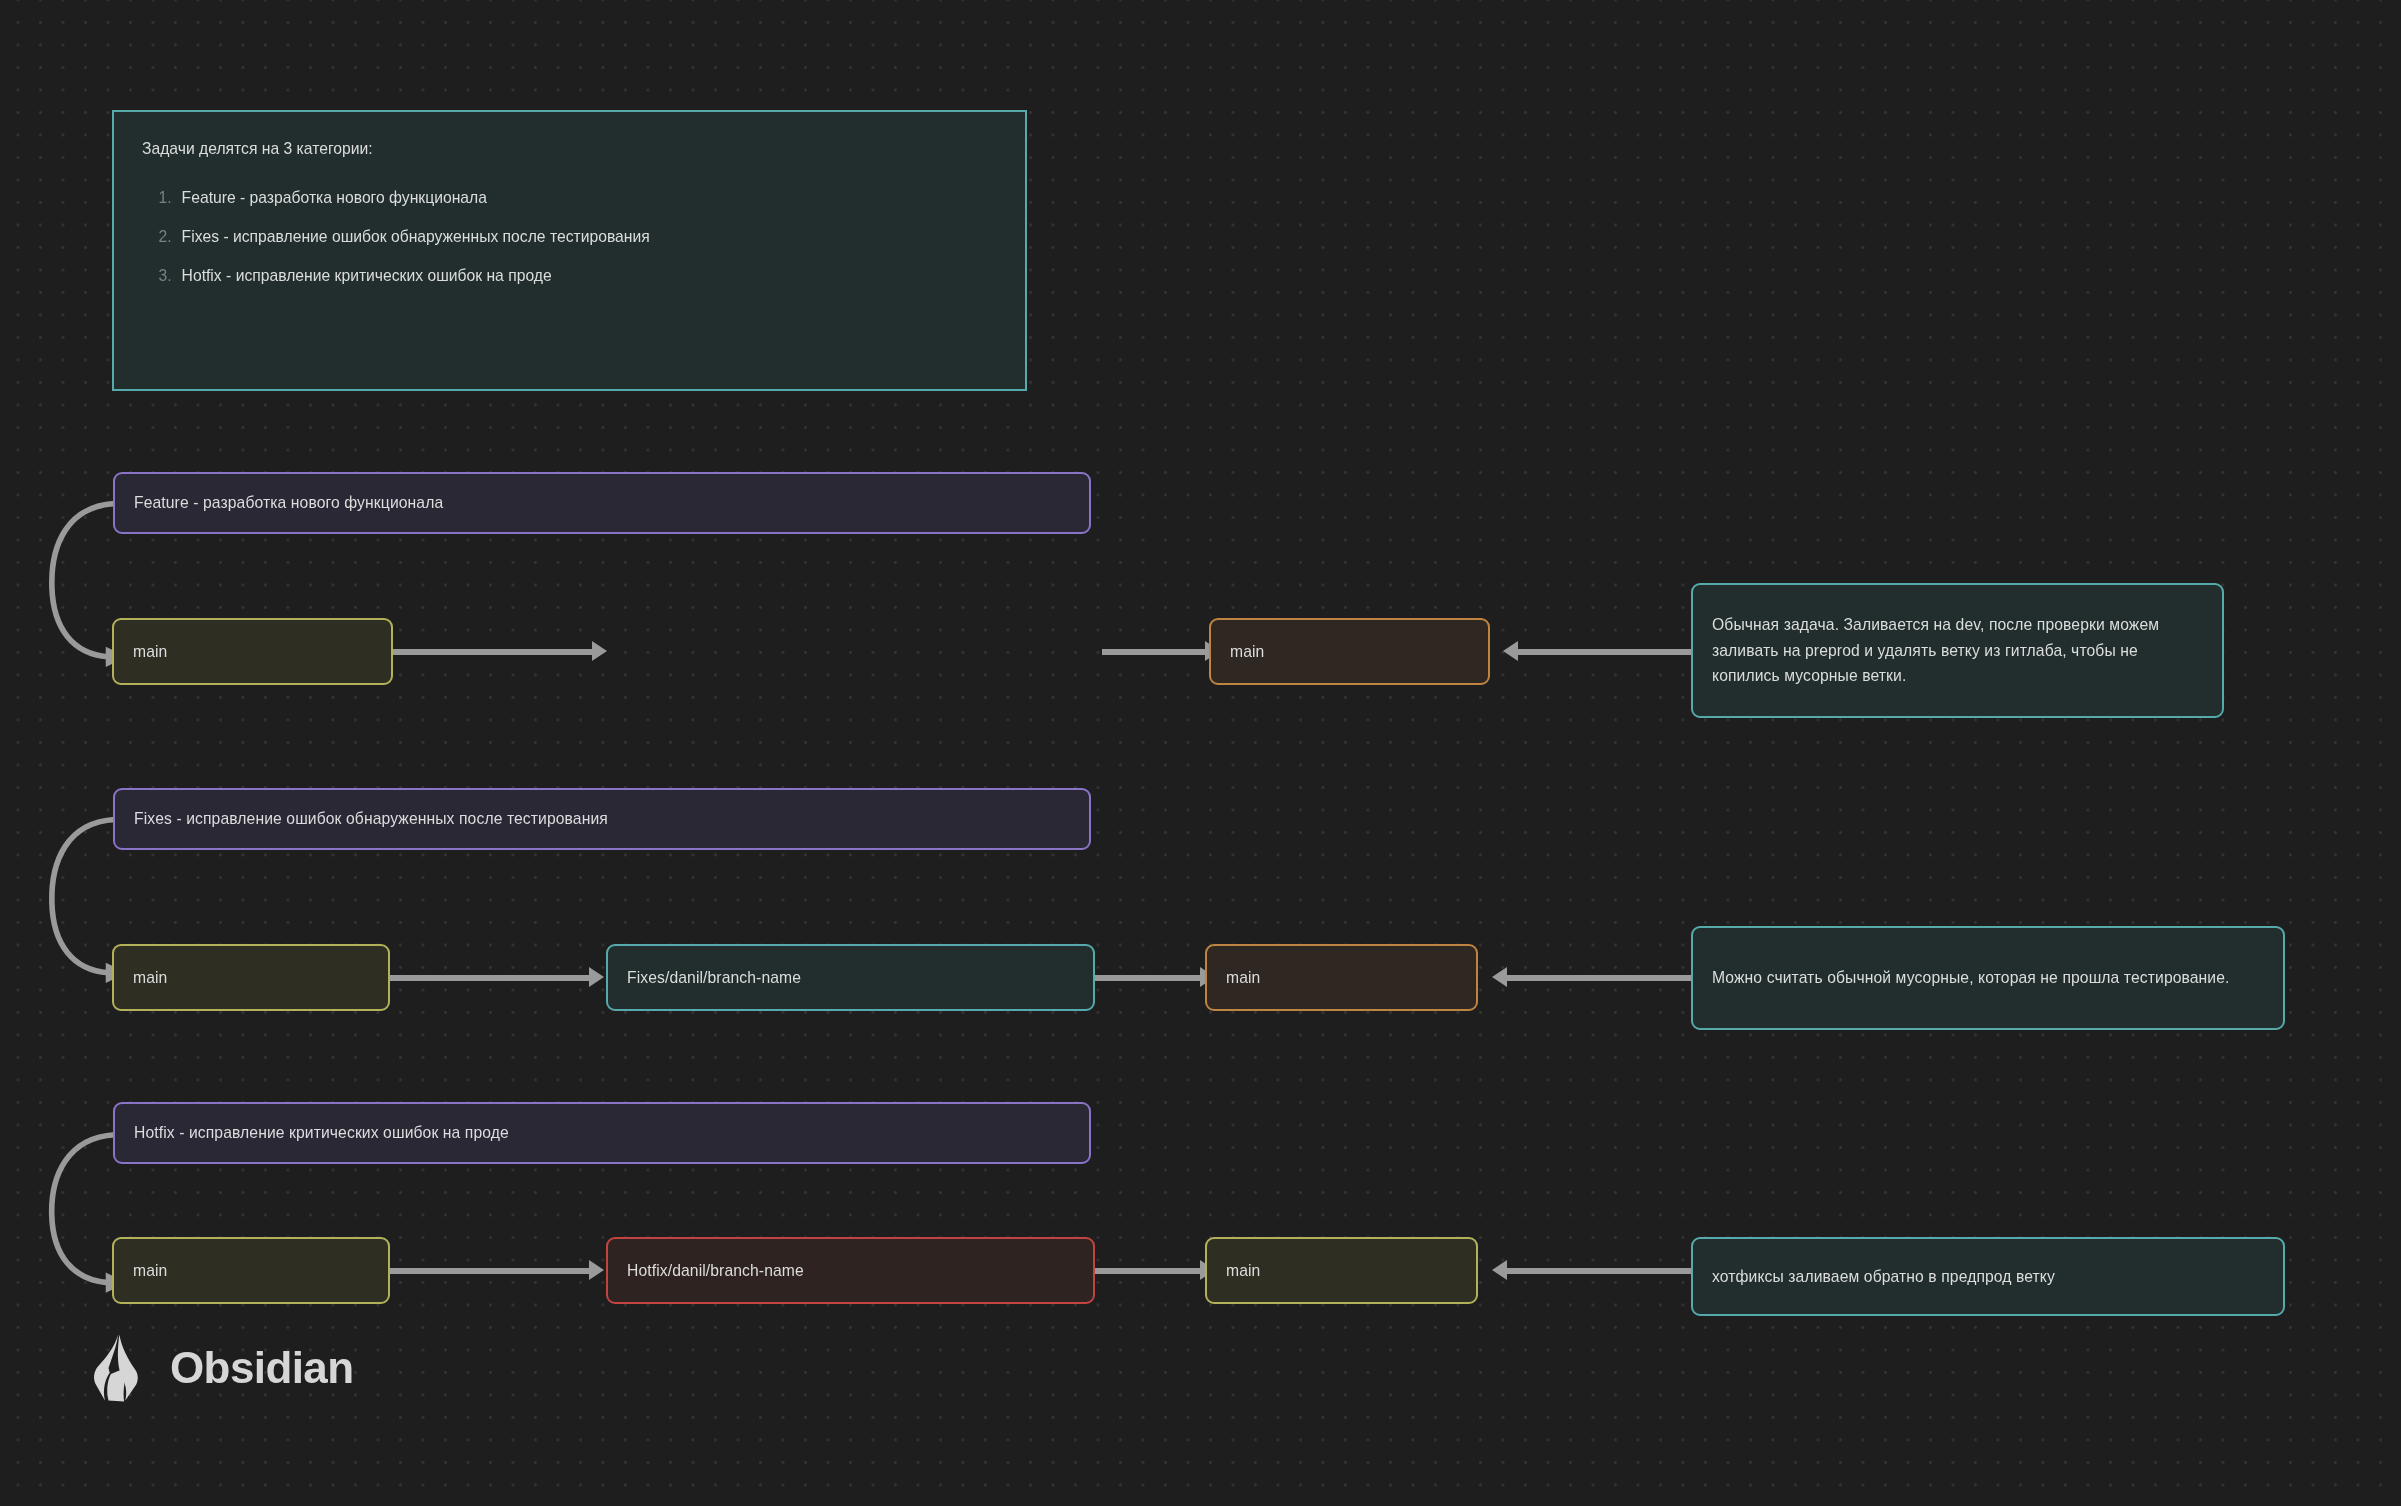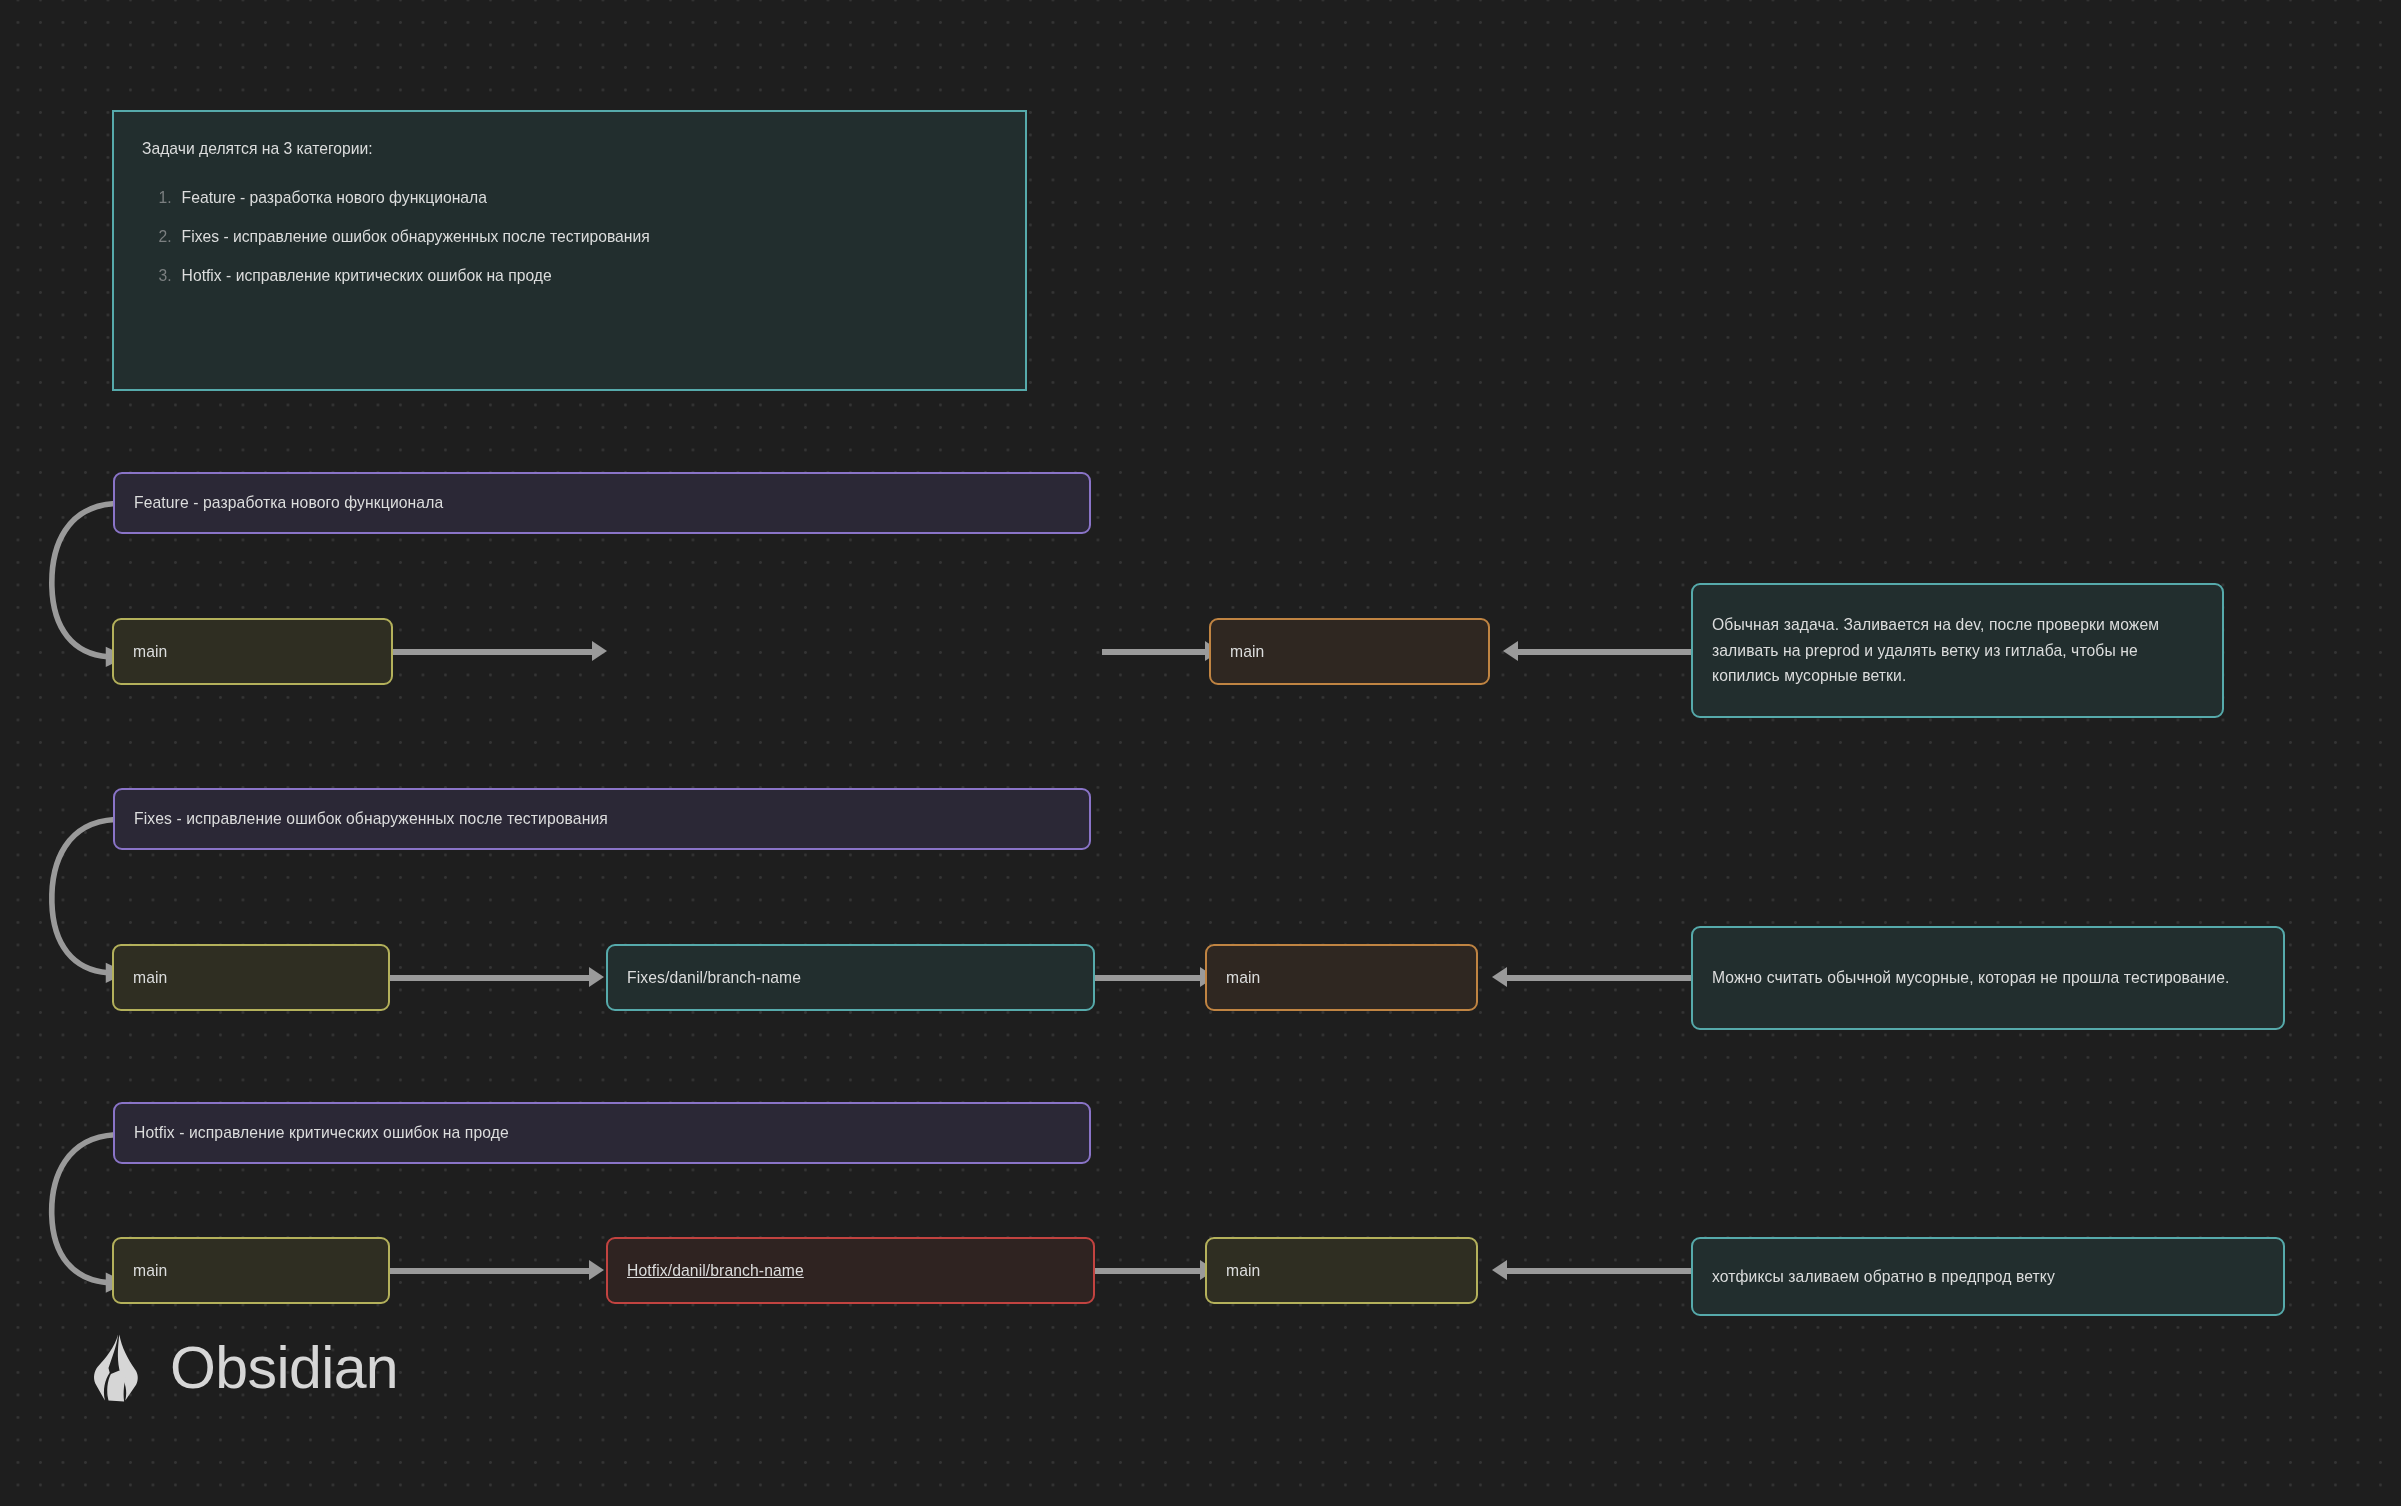--- a/index.html
+++ b/index.html
@@ -42,21 +42,21 @@
     line-height: 1.62;
     letter-spacing: 0.1px;
     color: #dcdddd;
   }
 
   
   .c-teal   { border-color: #56aaab; background: #222e2e; }
   .c-purple { border-color: #8a74c8; background: #2b2836; }
   .c-olive  { border-color: #b4b15b; background: #2f2e22; }
   .c-orange { border-color: #c08442; background: #2f2721; }
-  .c-red    { border-color: #c24340; background: #2f2321; text-decoration: underline; }
+  .c-red    { border-color: #c24340; background: #2f2321; }
 
   
   .intro {
     align-items: flex-start;
     border-radius: 0;
   }
   .intro .body { padding: 25px 28px 0 28px; width: 100%; box-sizing: border-box; }
   .intro .lead {
     font-size: 15.7px;
     color: #dcdddd;
@@ -99,22 +99,22 @@
   .arrow-l { border-right: 15px solid #9a9a9a; }
 
   .curve { position: absolute; z-index: 1; overflow: visible; }
   .curve path { fill: none; stroke: #9a9a9a; stroke-width: 10; }
   .curve polygon { fill: #9a9a9a; }
 
   
   .logo { position: absolute; display: flex; align-items: center; z-index: 4; }
   .logo .mark { width: 61px; height: 72px; margin-right: 19px; }
   .logo .wordmark {
-    font-size: 59px;
-    font-weight: normal;
+    font-size: 44px;
+    font-weight: bold;
     color: #d6d6d6;
     letter-spacing: -0.6px;
     line-height: 1;
   }
 </style>
 </head>
 <body>
 
 <div id="canvas">
 

